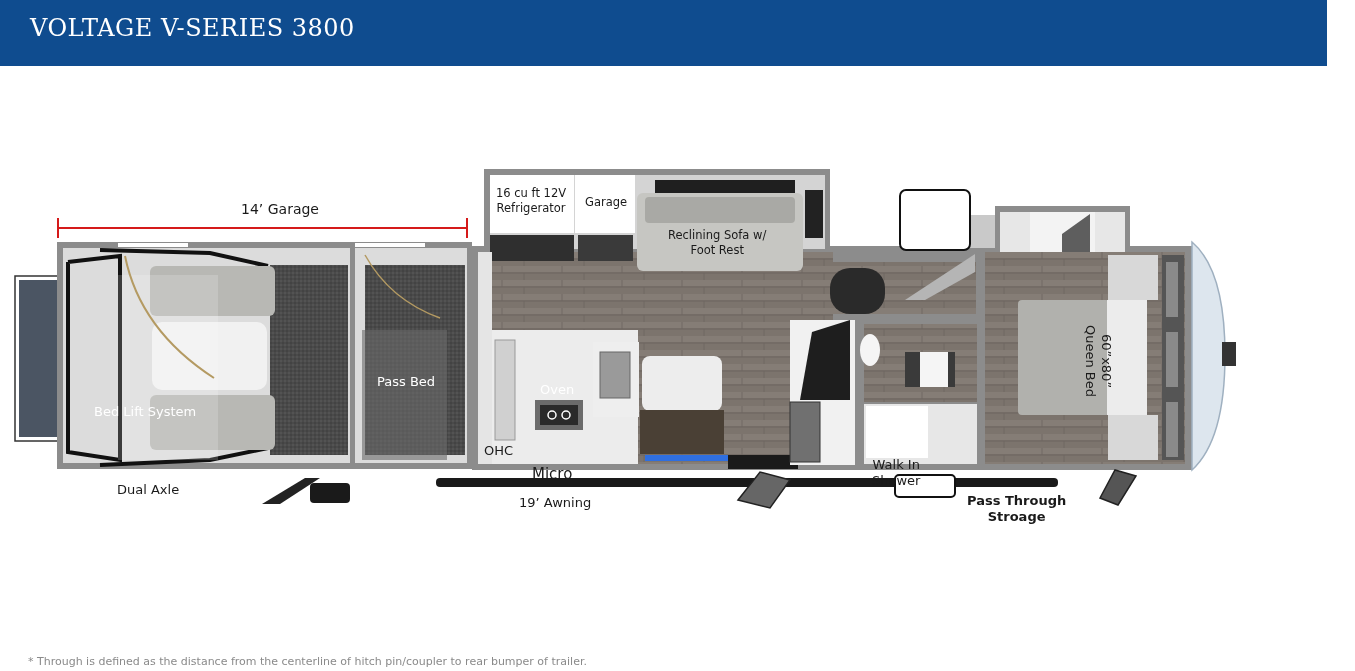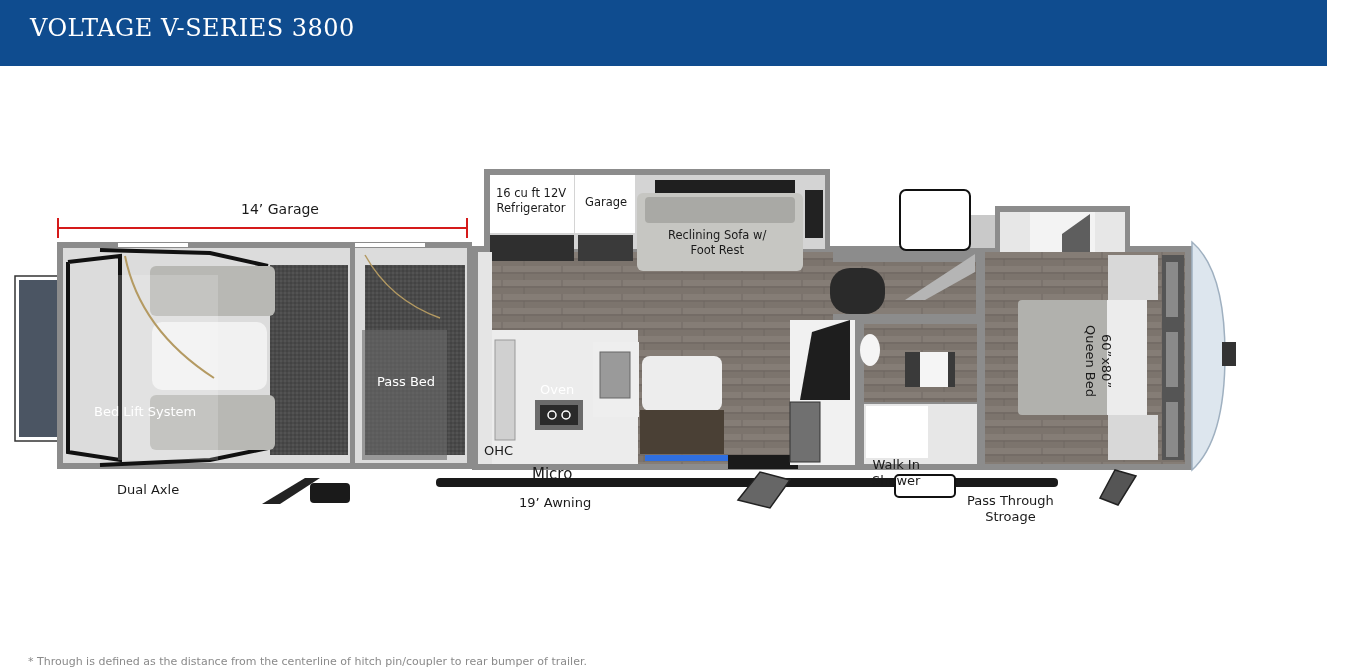--- a/index.html
+++ b/index.html
@@ -161,18 +161,18 @@
 <div class="lbl" style="left:872px; top:417px;margin-top:40px;">
   <div>Walk In</div>
   <div>Shower</div>
 </div>
 
 <div class="lbl" style="left:1058px; top:345px; transform:rotate(90deg); transform-origin:center; width:80px;">
   <div>60”x80”</div>
   <div>Queen Bed</div>
 </div>
 
-<div class="lbl" style="left:967px; top:493px;">
+<div class="lbl" style="left:967px; top:493px;font-weight:bold;">
   <div>Pass Through</div>
   <div>Stroage</div>
 </div>
 
 <div class="footnote">* Through is defined as the distance from the centerline of hitch pin/coupler to rear bumper of trailer.</div>
 
 </body></html>

